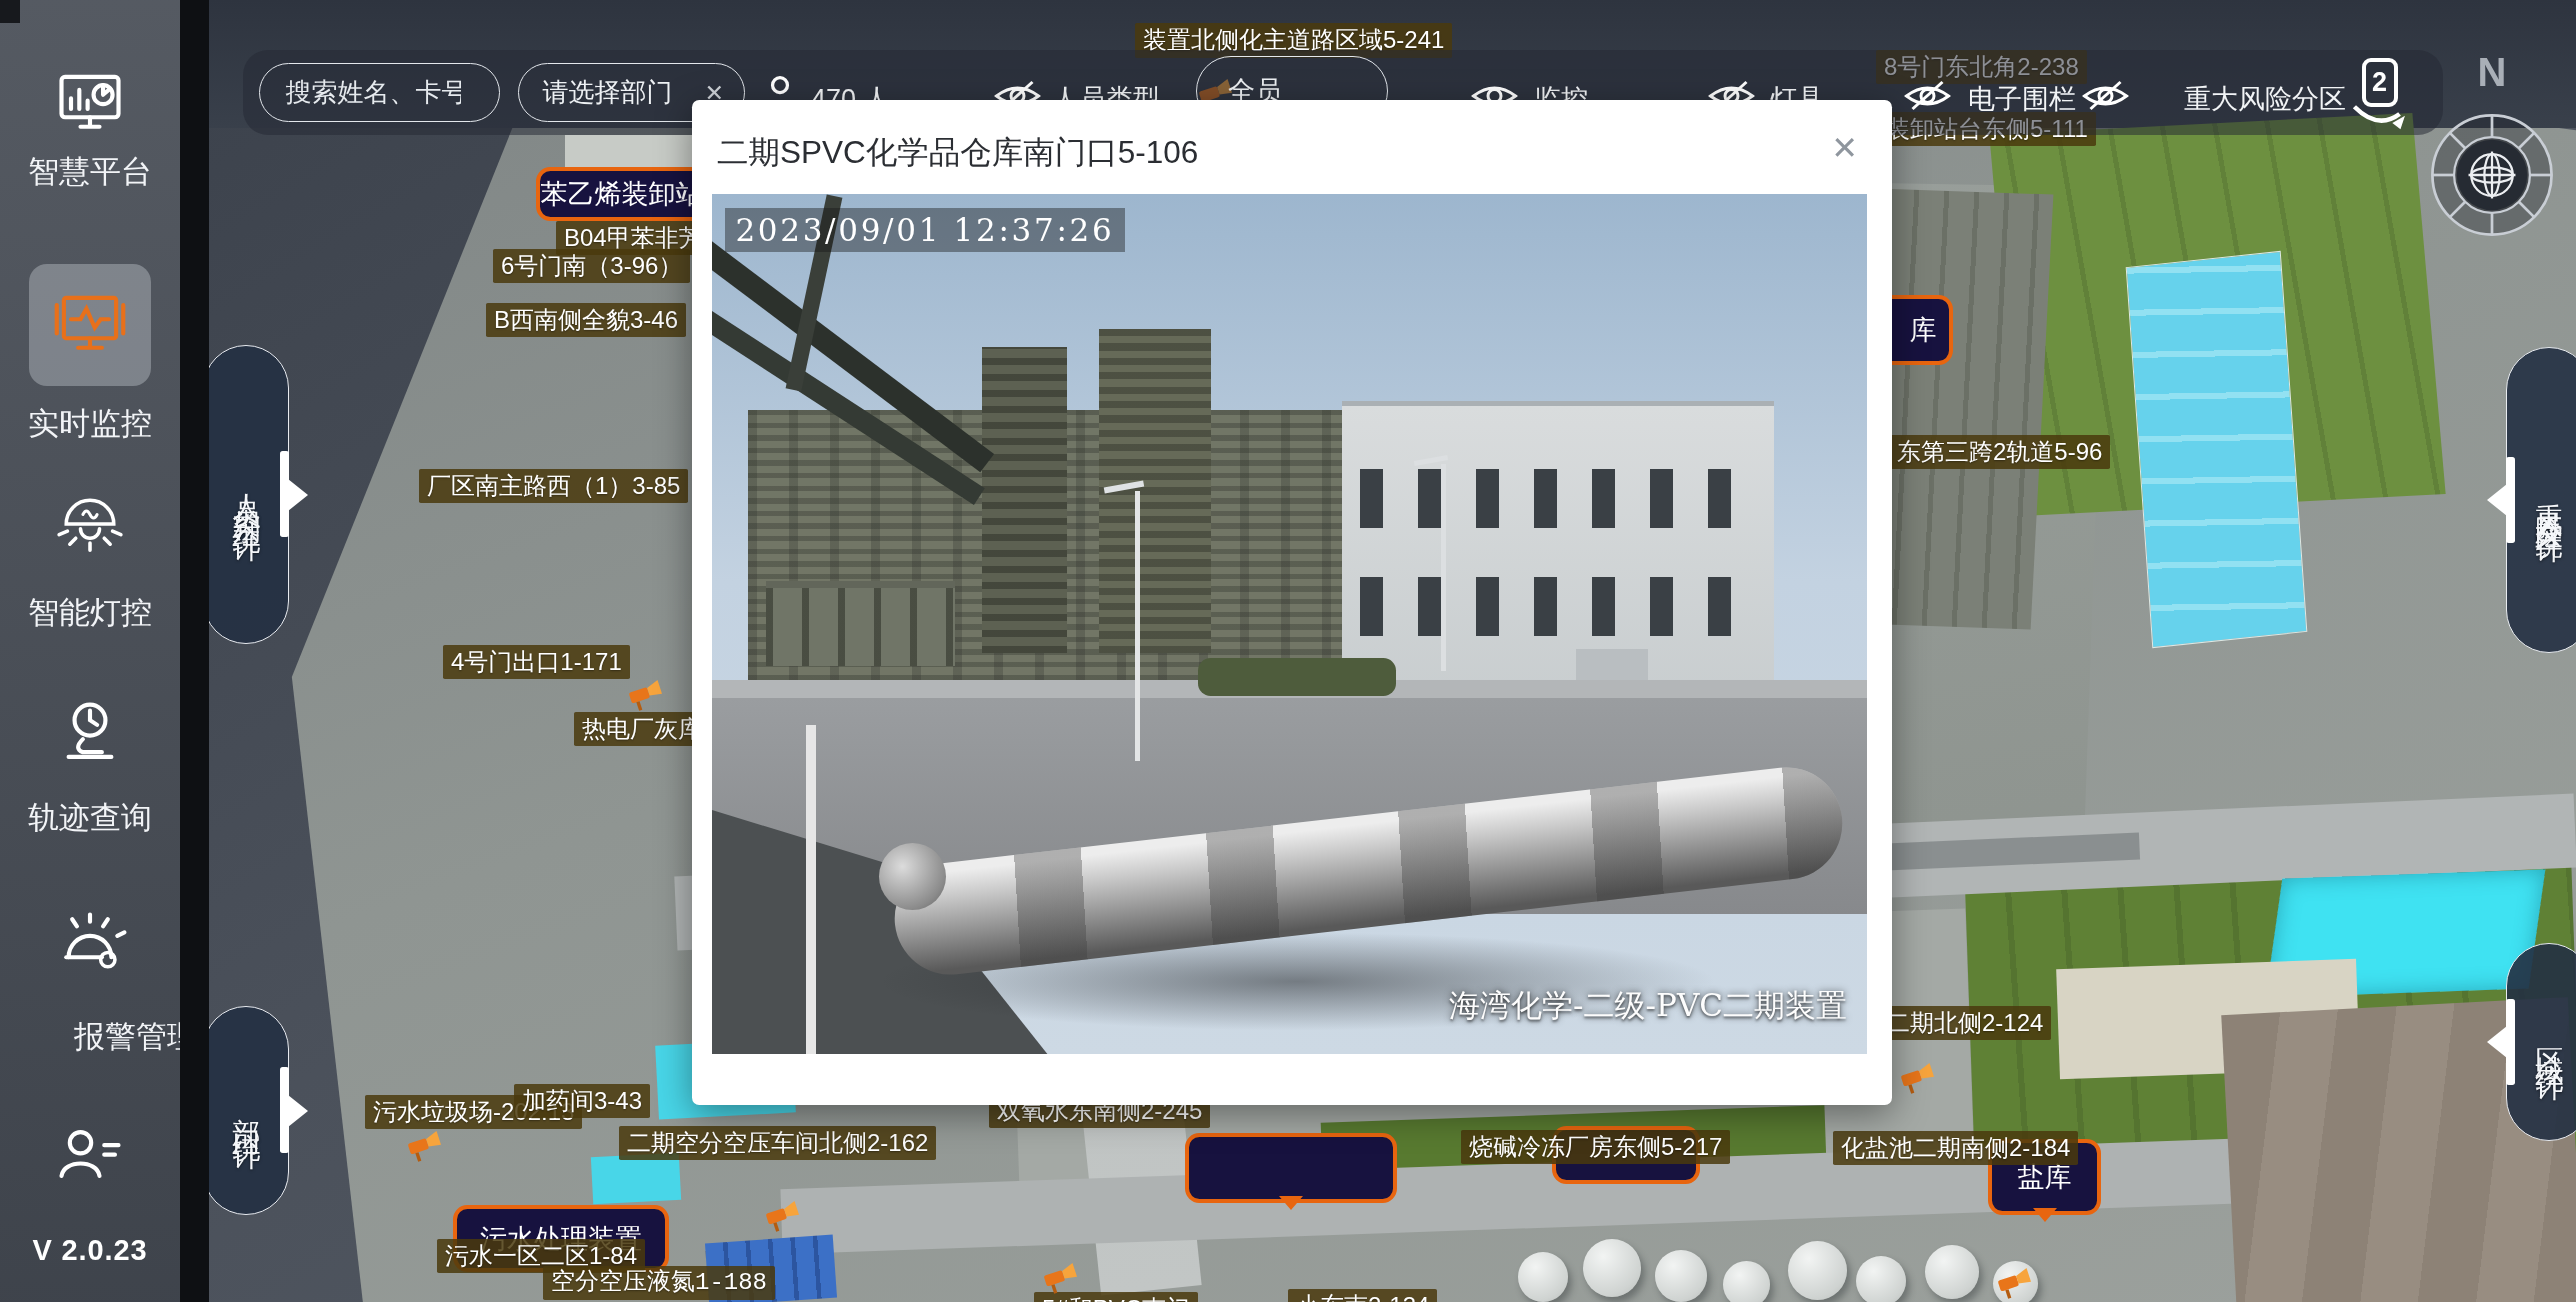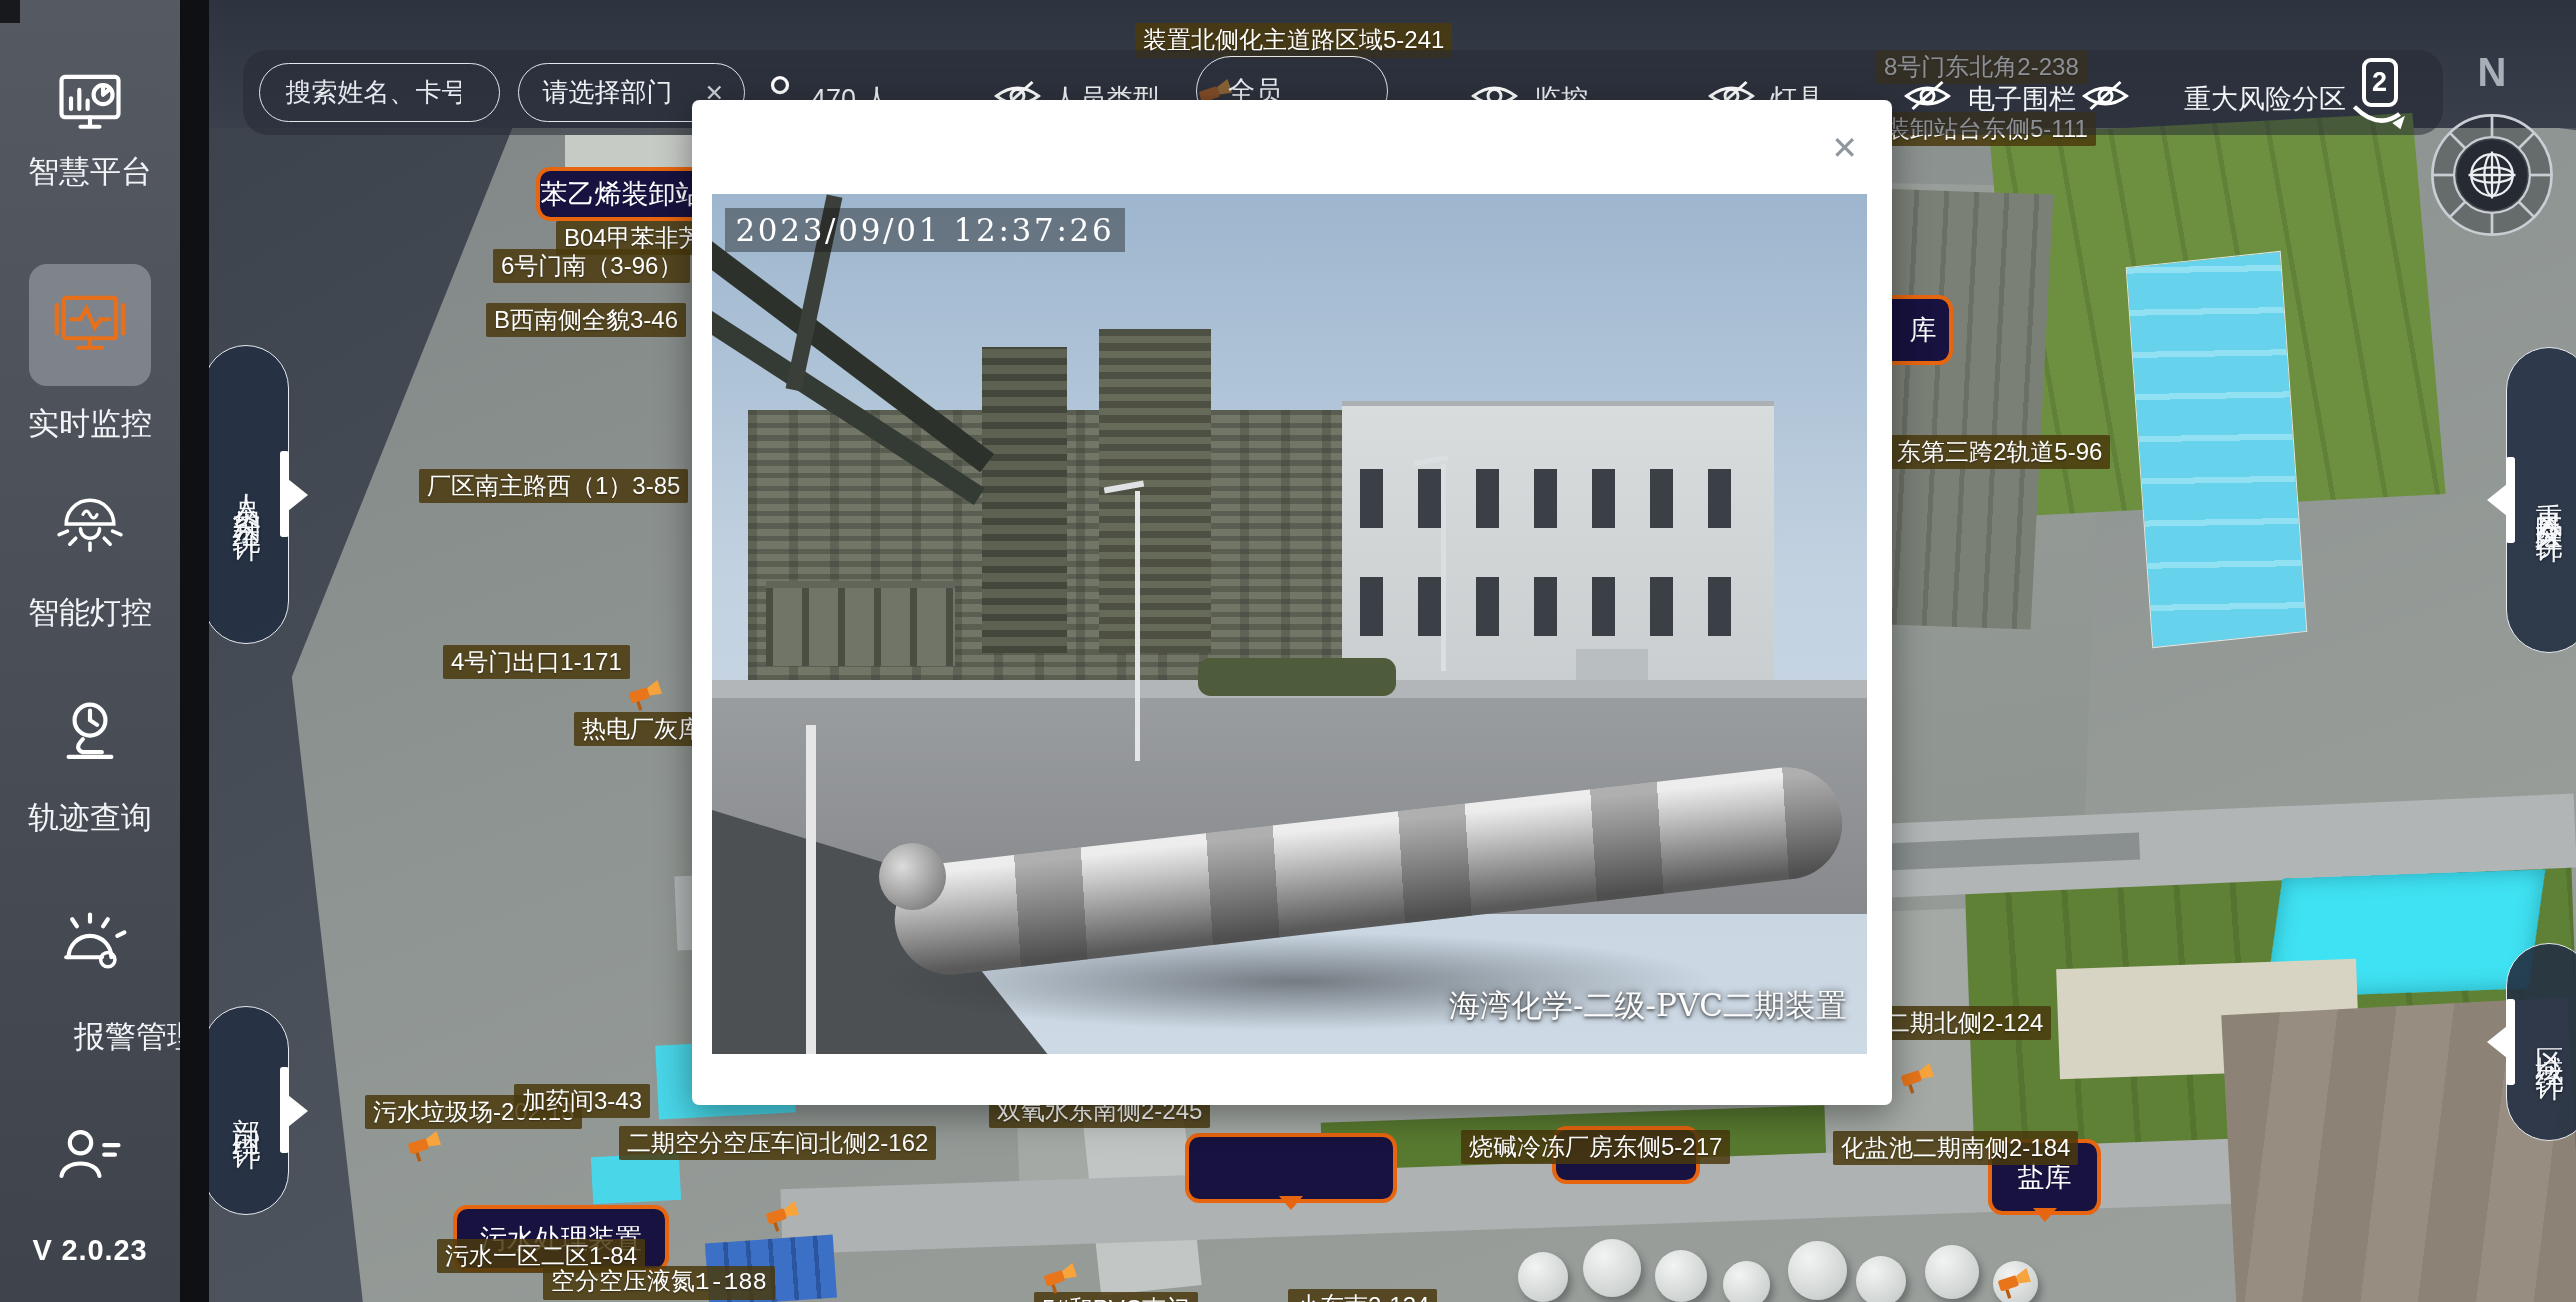--- a/index.html
+++ b/index.html
@@ -379,20 +379,21 @@
             <circle cx="24" cy="20" r="9"></circle>
             <path d="M8 48 c2 -14 30 -14 32 0"></path>
             <path d="M44 22 h12 M44 30 h9"></path>
           </svg></div>
       </div>
     <div id="version">V 2.0.23</div>
   </div>
   <div id="divider"></div>
 
   <div id="modal">
+    <div id="modal-title">二期SPVC化学品仓库南门口5-106</div>
     <div id="modal-close">✕</div>
     <div id="video">
 
       <div class="v" style="left:36px;top:216px;width:630px;height:270px;background:#6e7260;opacity:.95;
         background-image:repeating-linear-gradient(0deg,rgba(40,42,35,.35) 0 5.4px,transparent 5.4px 12.6px),repeating-linear-gradient(90deg,rgba(45,48,40,.3) 0 9px,transparent 9px 41px);"></div>
       <div class="v" style="left:270px;top:153px;width:85px;height:306px;background:#5d6152;
         background-image:repeating-linear-gradient(0deg,rgba(30,32,26,.4) 0 7.2px,transparent 7.2px 16px);"></div>
       <div class="v" style="left:387px;top:135px;width:112px;height:324px;background:#666a58;
         background-image:repeating-linear-gradient(0deg,rgba(30,32,26,.35) 0 7.2px,transparent 7.2px 14.4px);"></div>
       <div class="v" style="left:54px;top:387px;width:189px;height:85px;background:#707567;

